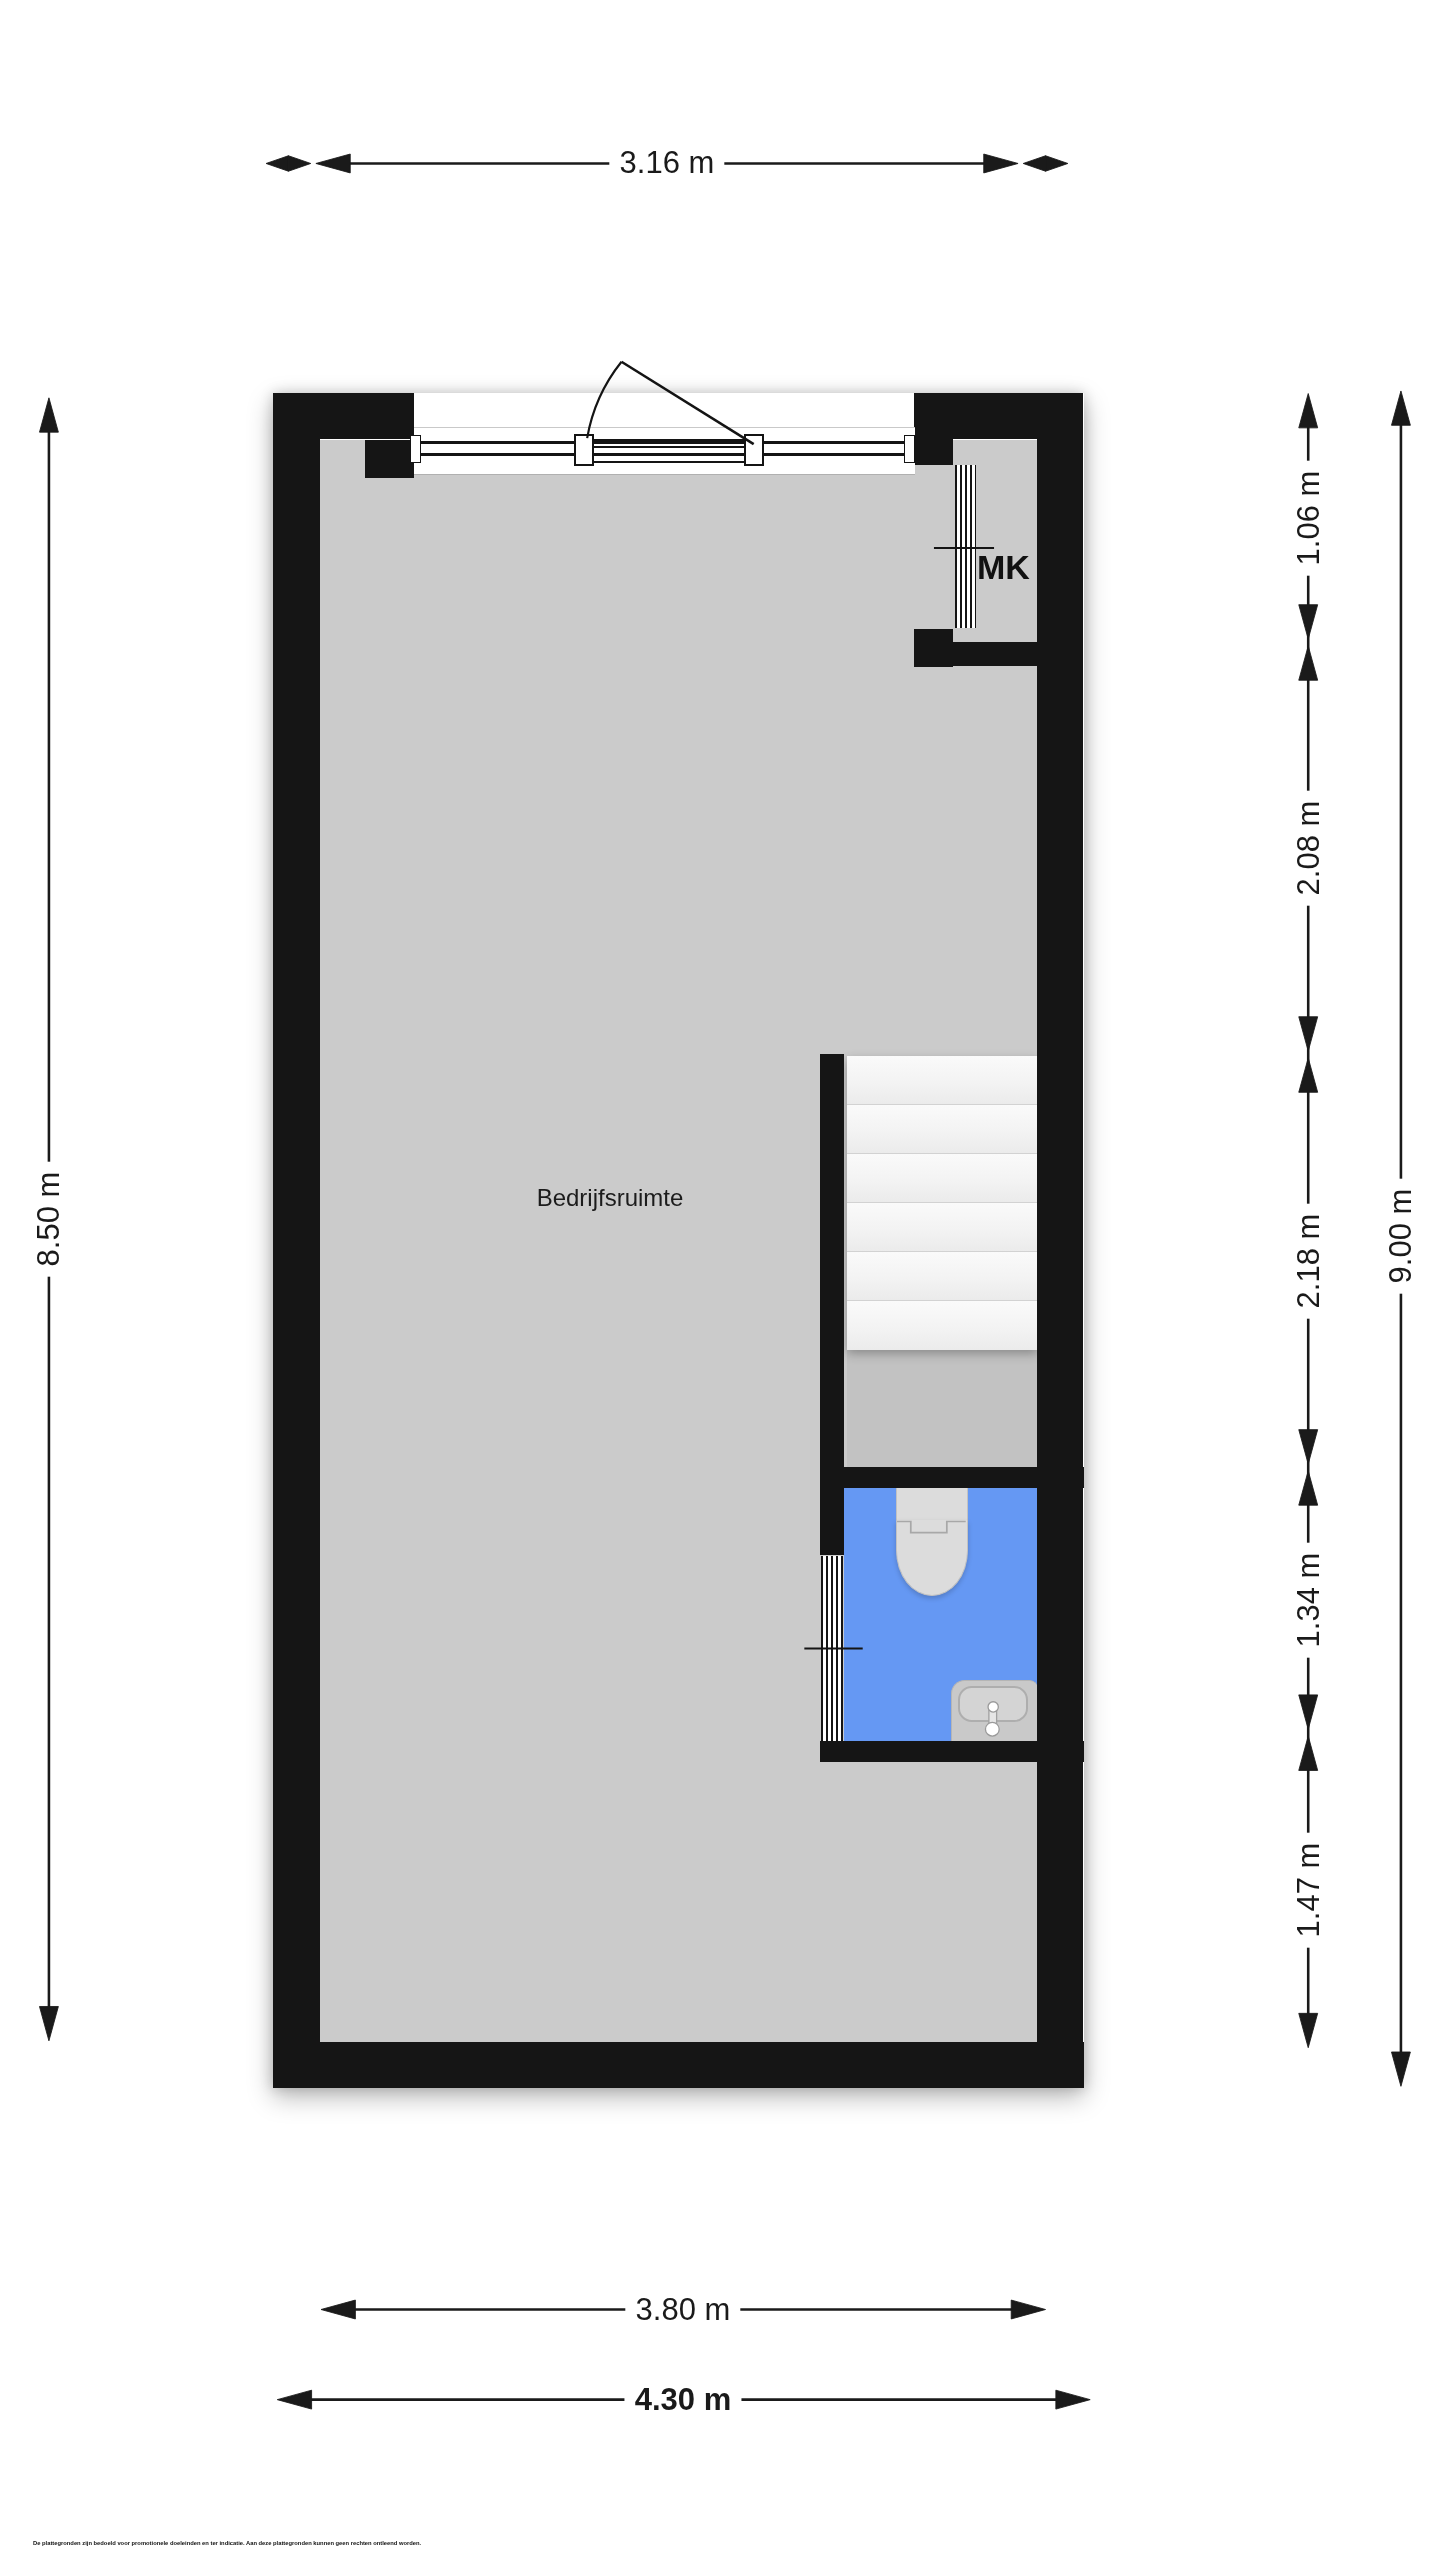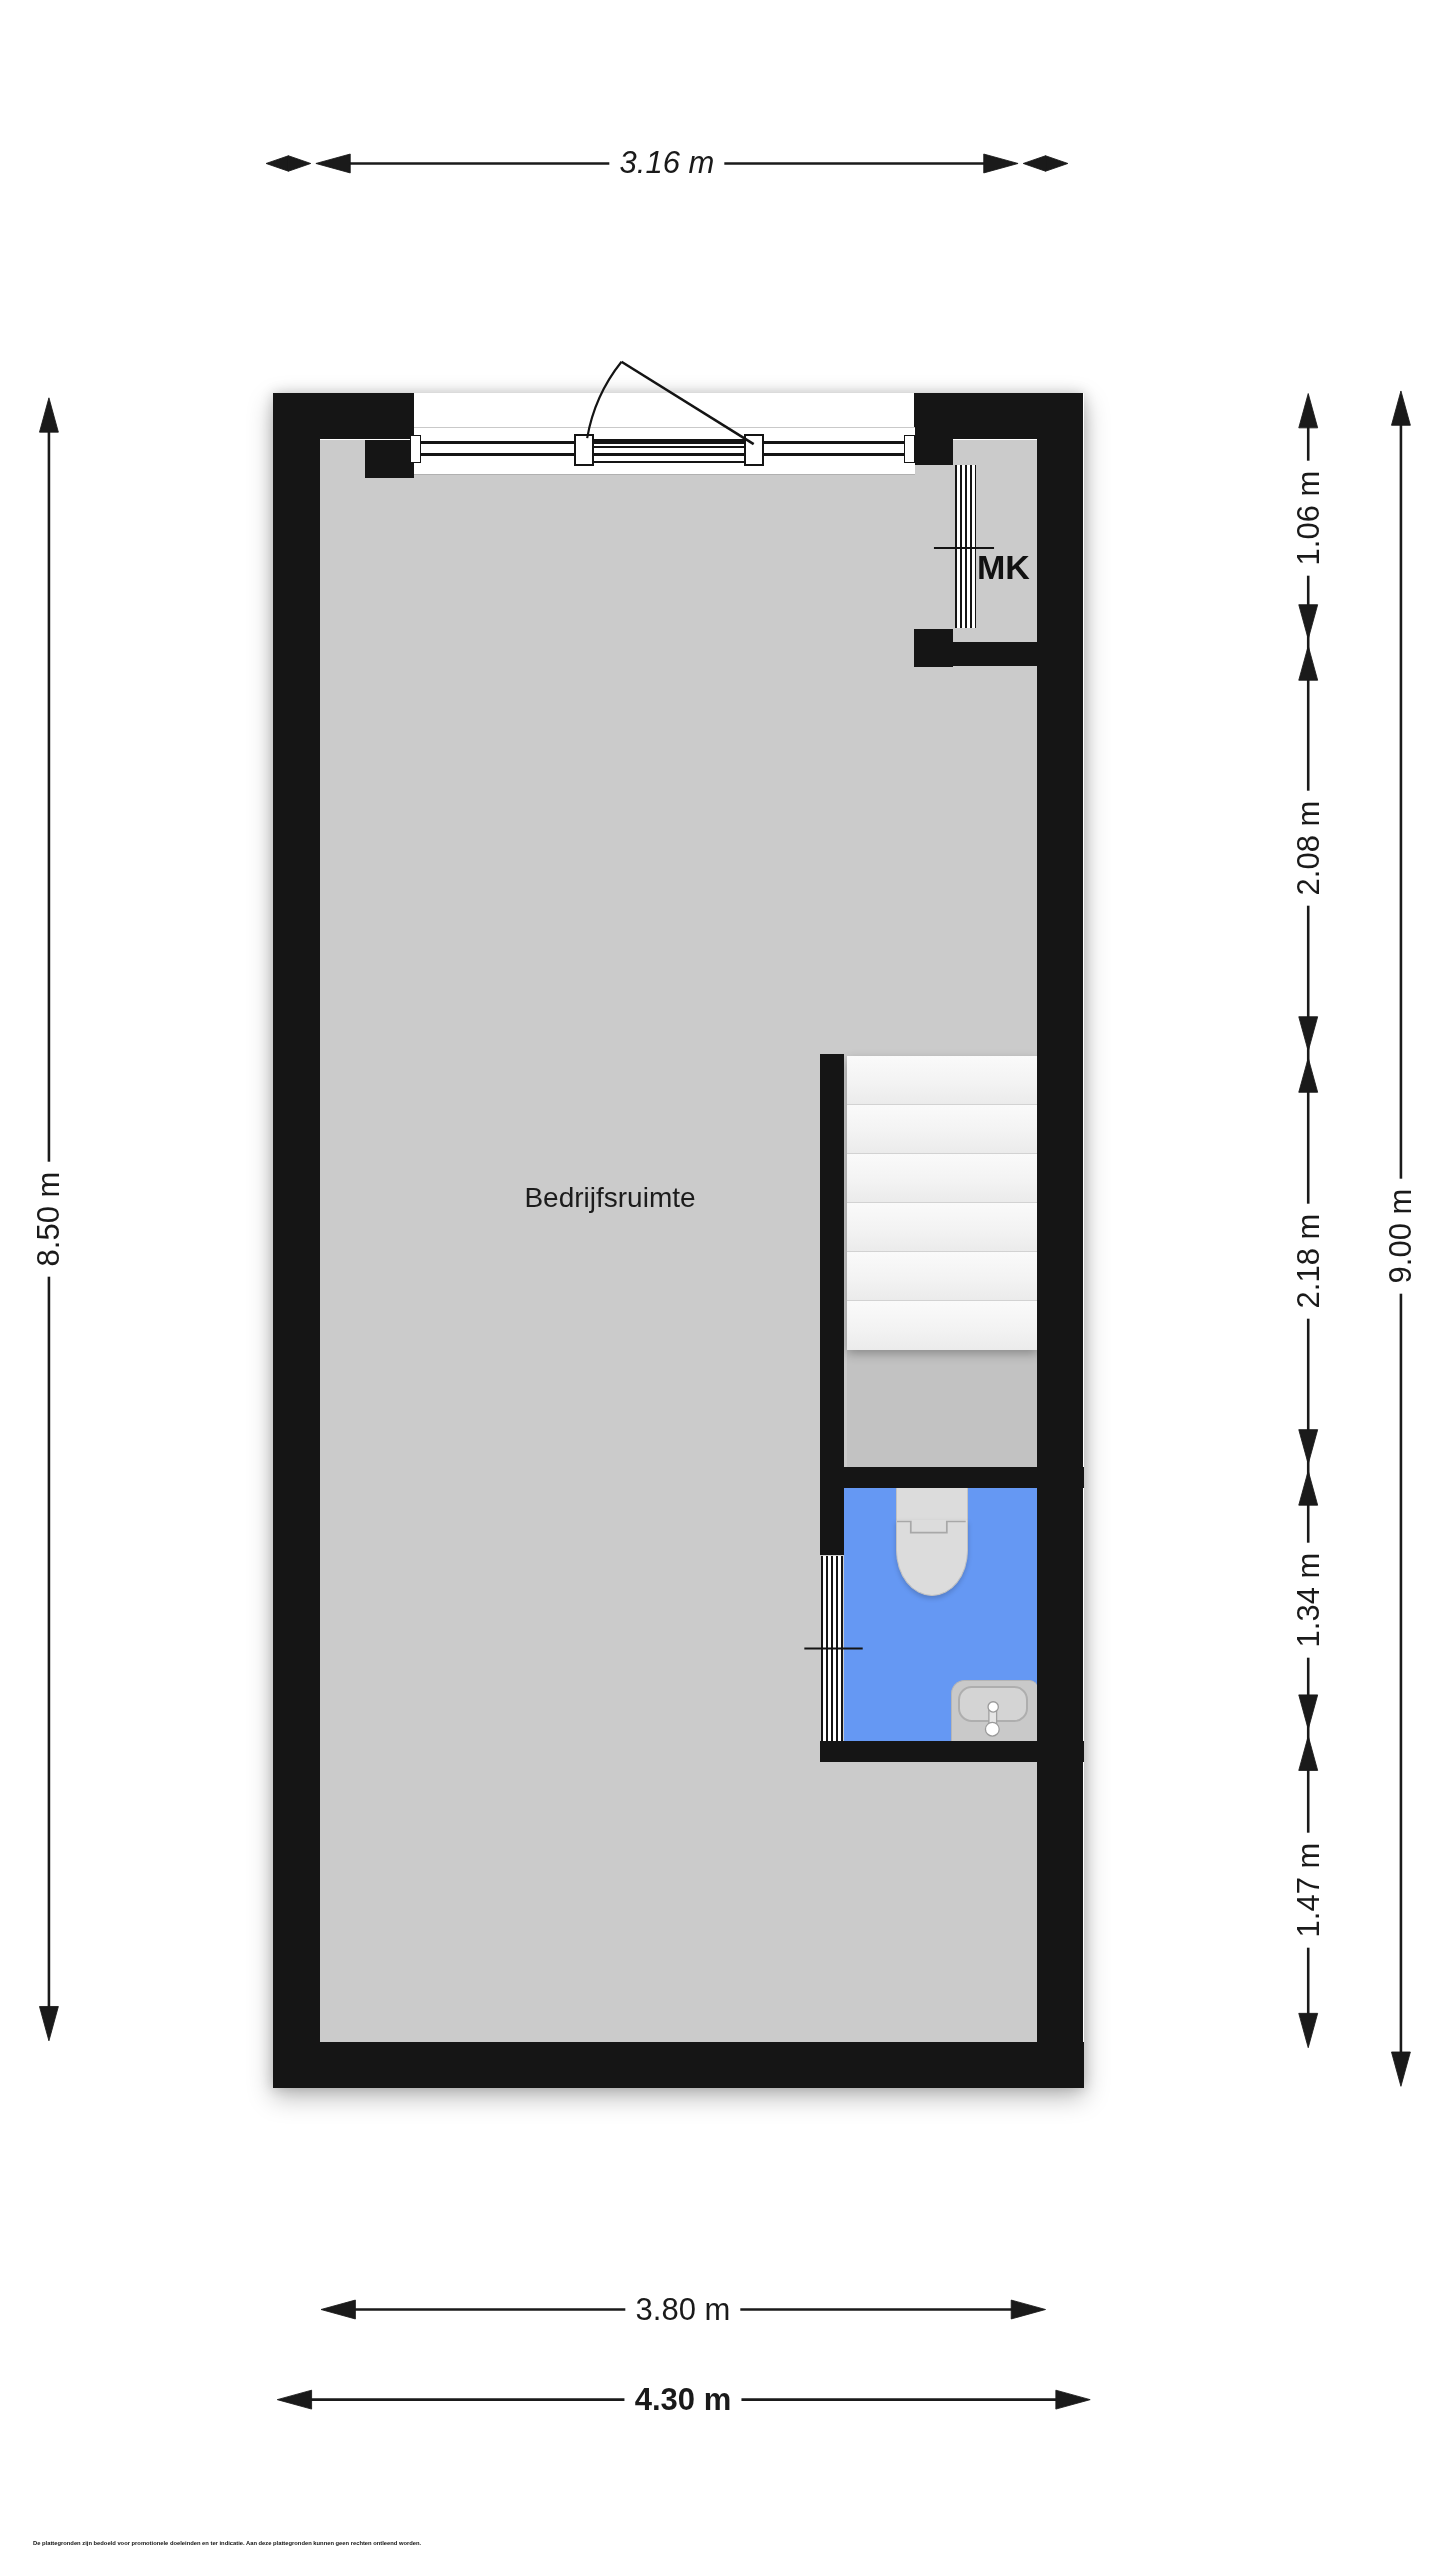--- a/index.html
+++ b/index.html
@@ -3,21 +3,21 @@
 <meta charset="utf-8">
 <style>
   html,body{margin:0;padding:0;background:#ffffff;}
   .canvas{position:relative;width:1449px;height:2576px;background:#ffffff;overflow:hidden;
           font-family:"Liberation Sans","DejaVu Sans",sans-serif;}
   .abs{position:absolute;}
   .wall{position:absolute;background:#151515;}
   .dim-label{position:absolute;transform:translate(-50%,-50%);background:#ffffff;
              color:#1a1a1a;font-size:31px;line-height:1.1;padding:1.7px 10.3px;white-space:nowrap;z-index:30;}
   .dim-label.vert{transform:translate(-50%,-50%) rotate(-90deg);}
-  .room-label{position:absolute;transform:translate(-50%,-50%);color:#1c1c1c;font-size:28px;z-index:25;}
+  .room-label{position:absolute;transform:translate(-50%,-50%);color:#1c1c1c;font-size:24px;z-index:25;}
   .mk-label{position:absolute;color:#111;font-size:34px;font-weight:700;z-index:25;}
   .svg-overlay{position:absolute;left:0;top:0;z-index:20;}
   .v-stripes{position:absolute;background-image:repeating-linear-gradient(to right,
              #141414 0px,#141414 2.1px,#ffffff 2.1px,#ffffff 5px);background-color:#ffffff;z-index:12;}
   .tread{height:49px;box-sizing:border-box;border-bottom:1.7px solid #d2d2d2;
          background:linear-gradient(to bottom,#fafafa 0%,#f3f3f3 55%,#ebebeb 100%);}
   .tread:last-child{border-bottom:none;}
   .disclaimer{position:absolute;font-size:5.8px;font-weight:700;color:#111;white-space:nowrap;z-index:30;}
 </style>
 </head>
@@ -136,21 +136,21 @@
     <g stroke="#1a1a1a" fill="#1a1a1a">
       <line x1="333" y1="2795" x2="1260" y2="2795" stroke-width="3"></line>
       <polygon points="323,2795 363,2784 363,2806"></polygon>
       <polygon points="1270,2795 1230,2784 1230,2806"></polygon>
     </g>
   </svg>
 
   <div class="room-label" style="left:610px;top:1198px;">Bedrijfsruimte</div>
   <div class="mk-label" style="left:977px;top:548px;">MK</div>
 
-  <div class="dim-label" style="left:667px;top:163px;font-style:italic;">3.16 m</div>
+  <div class="dim-label" style="left:667px;top:163px;">3.16 m</div>
   <div class="dim-label vert" style="left:49px;top:1219px;">8.50 m</div>
   <div class="dim-label vert" style="left:1401px;top:1236px;">9.00 m</div>
   <div class="dim-label vert" style="left:1309px;top:518px;">1.06 m</div>
   <div class="dim-label vert" style="left:1309px;top:848px;">2.08 m</div>
   <div class="dim-label vert" style="left:1309px;top:1261px;">2.18 m</div>
   <div class="dim-label vert" style="left:1309px;top:1600px;">1.34 m</div>
   <div class="dim-label vert" style="left:1309px;top:1890px;">1.47 m</div>
   <div class="dim-label" style="left:683px;top:2310px;text-align:right;">3.80 m</div>
   <div class="dim-label" style="left:683px;top:2400px;font-weight:bold;">4.30 m</div>
 

